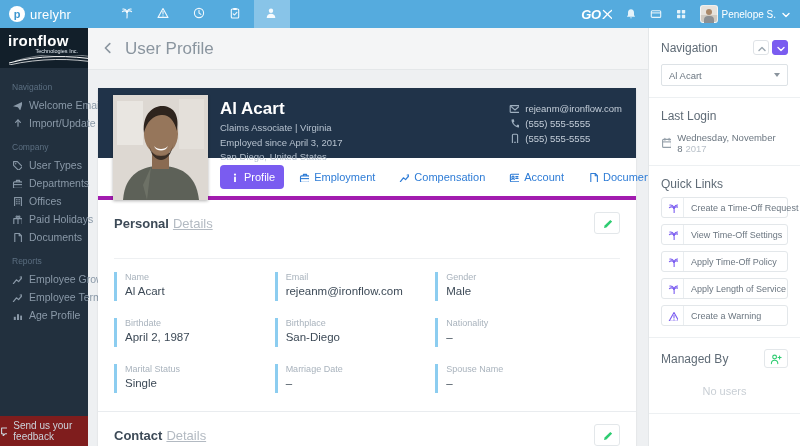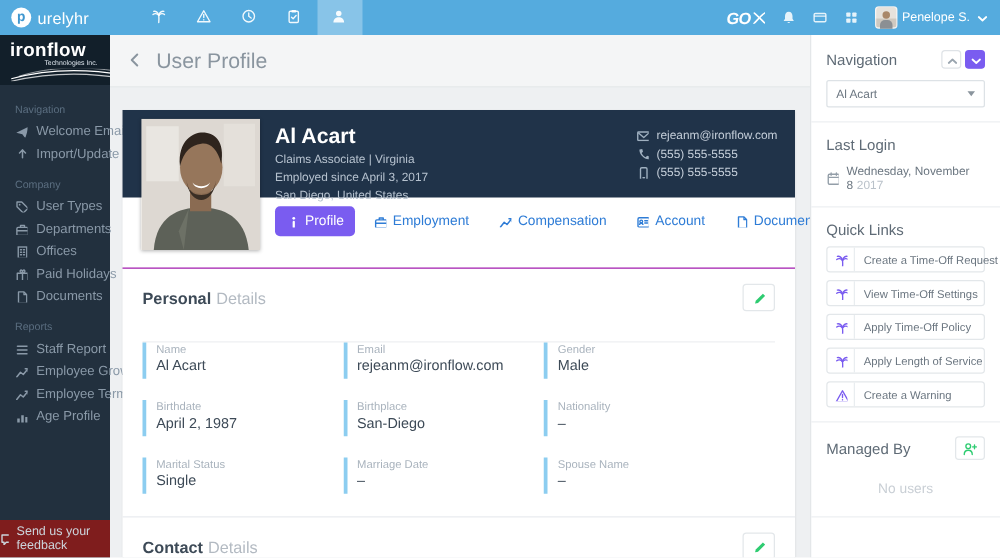--- a/index.html
+++ b/index.html
@@ -48,29 +48,29 @@
   .card { background:#fff; box-shadow:0 1px 2px rgba(0,0,0,.1); }
 
   .hero { height:70px; background:var(--hero_navy,#203349); position:relative; display:flex; color:#fff; padding:11px 14px 11px 122px; }
   .photo { position:absolute; left:15px; top:7px; width:95px; height:105px; z-index:2; box-shadow:0 1px 3px rgba(0,0,0,.3); }
   .hero-name { font-size:17px; font-weight:bold; margin-bottom:2px; }
   .hero-meta { font-size:9.5px; color:#b6c2cf; line-height:1.55; }
   .hero-contacts { margin-left:auto; display:flex; flex-direction:column; justify-content:center; gap:4px; font-size:9.5px; color:#c4ced9; }
   .hc-row { display:flex; align-items:center; gap:6px; }
   .hc-row svg { color:#9fb0c0; }
 
-  .tabs { display:flex; align-items:center; gap:6px; padding:7px 10px 25px 122px; border-bottom:1px solid #a21caf; }
+  .tabs { display:flex; align-items:center; gap:6px; padding:7px 10px 7px 122px; border-bottom:4px solid #a21caf; }
   .tab { display:flex; align-items:center; gap:5px; font-size:11px; color:var(--link_blue,#2e7cd6); padding:6px 9px; border-radius:4px; cursor:pointer; white-space:nowrap; }
   .tab.active { background:var(--accent_purple,#7a5cf0); color:#fff; }
 
   .section { padding:12px 16px 18px; }
   .section + .section { border-top:1px solid #e9ecef; }
-  .section-head { display:flex; align-items:center; border-bottom:1px solid #eef0f2; padding-bottom:24px; }
+  .section-head { display:flex; align-items:center; border-bottom:1px solid #eef0f2; padding-bottom:24px; margin-bottom:13px; }
   .sec-bold { font-size:13px; font-weight:bold; color:#3d4a57; }
-  .sec-light { font-size:13px; color:#b3bac2; margin-left:4px; }
+  .sec-light { font-size:13px; color:#b3bac2; margin-left:4px;text-decoration:underline; }
   .edit-btn { margin-left:auto; width:26px; height:22px; border:1px solid #e3e7ea; border-radius:3px; background:#fff; color:var(--green,#2ecc71); display:flex; align-items:center; justify-content:center; cursor:pointer; }
   .grid3 { display:grid; grid-template-columns:1fr 1fr 1.15fr; row-gap:17px; }
   .field { border-left:3px solid var(--field_blue,#8ccdf0); padding-left:8px; min-height:29px; }
   .f-label { font-size:9px; color:#a9b3bd; margin-bottom:3px; }
   .f-value { font-size:11.5px; color:#3d4a57; }
 
   
   .rightbar { width:152px; flex:none; background:#fff; border-left:1px solid #e4e7e9; padding:12px 12px 0; color:#6b7680; }
   .rb-row { display:flex; align-items:center; }
   .rb-title { font-size:12px; color:#5f6b76; }
@@ -347,26 +347,20 @@
       <div class="side-item">
         <svg class="i10">
             <use href="#sym-doc"></use>
           </svg>
         <span>Documents</span>
       </div>
 
       <div class="side-label">Reports</div>
       <div class="side-item">
         <svg class="i10">
-            <use href="#sym-list"></use>
-          </svg>
-        <span>Staff Report</span>
-      </div>
-      <div class="side-item">
-        <svg class="i10">
             <use href="#sym-chart"></use>
           </svg>
         <span>Employee Growth</span>
       </div>
       <div class="side-item">
         <svg class="i10">
             <use href="#sym-chart"></use>
           </svg>
         <span>Employee Terminations</span>
       </div>

